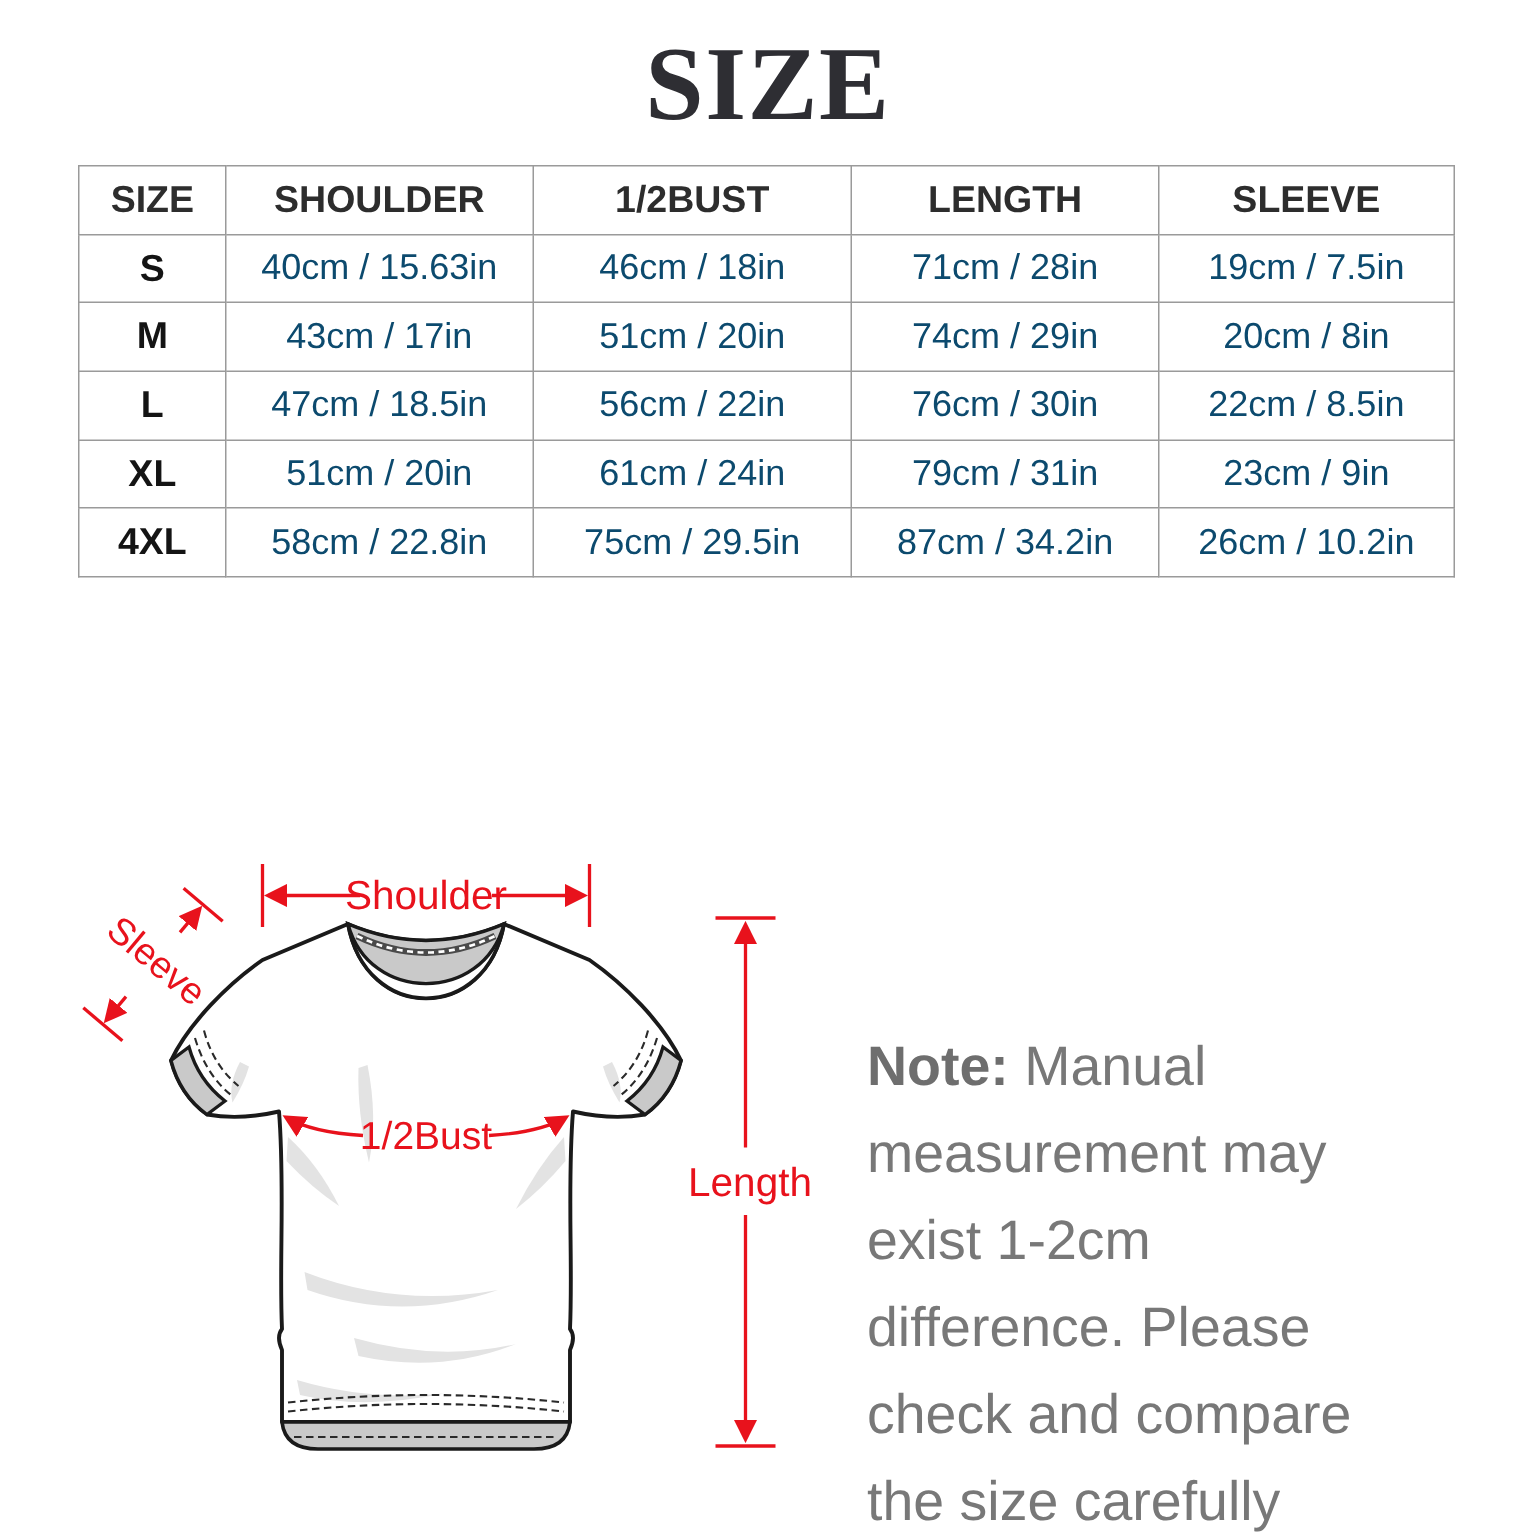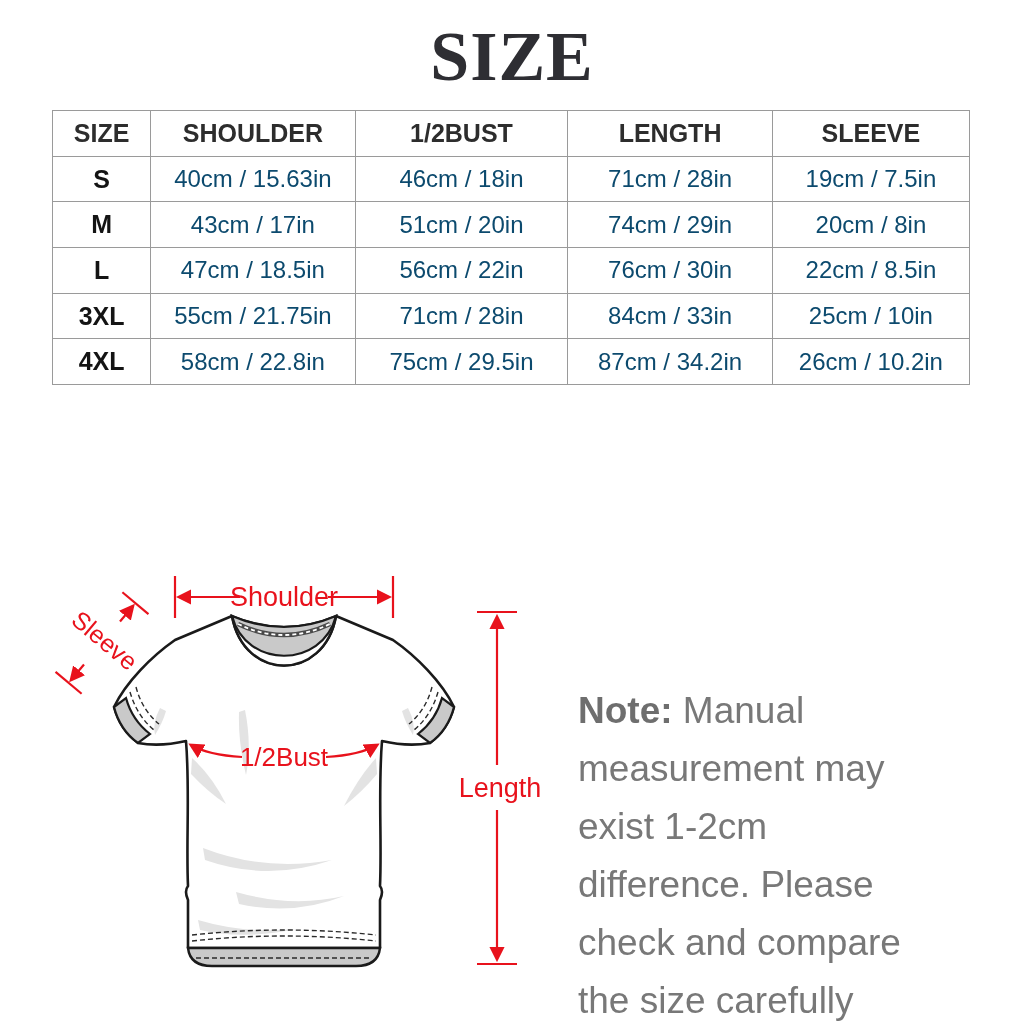--- a/index.html
+++ b/index.html
@@ -70,25 +70,25 @@
         <td>20cm / 8in</td>
       </tr>
       <tr>
         <td class="col-size">L</td>
         <td>47cm / 18.5in</td>
         <td>56cm / 22in</td>
         <td>76cm / 30in</td>
         <td>22cm / 8.5in</td>
       </tr>
       <tr>
-        <td class="col-size">3XL</td>
-        <td>55cm / 21.75in</td>
-        <td>71cm / 28in</td>
-        <td>84cm / 33in</td>
-        <td>25cm / 10in</td>
+        <td class="col-size">XL</td>
+        <td>51cm / 20in</td>
+        <td>61cm / 24in</td>
+        <td>79cm / 31in</td>
+        <td>23cm / 9in</td>
       </tr>
       <tr>
         <td class="col-size">4XL</td>
         <td>58cm / 22.8in</td>
         <td>75cm / 29.5in</td>
         <td>87cm / 34.2in</td>
         <td>26cm / 10.2in</td>
       </tr>
     </tbody>
 </table>

